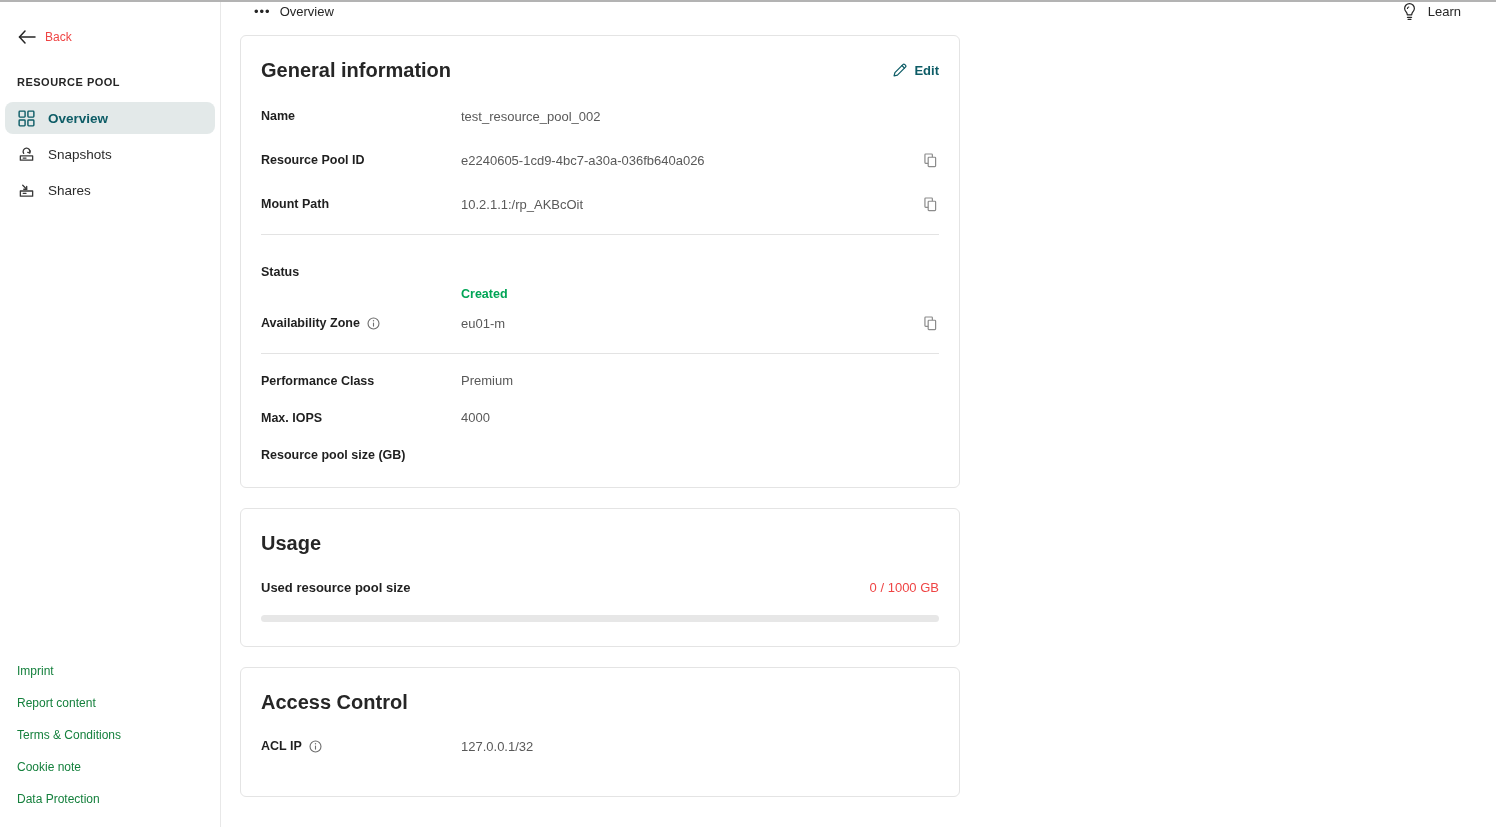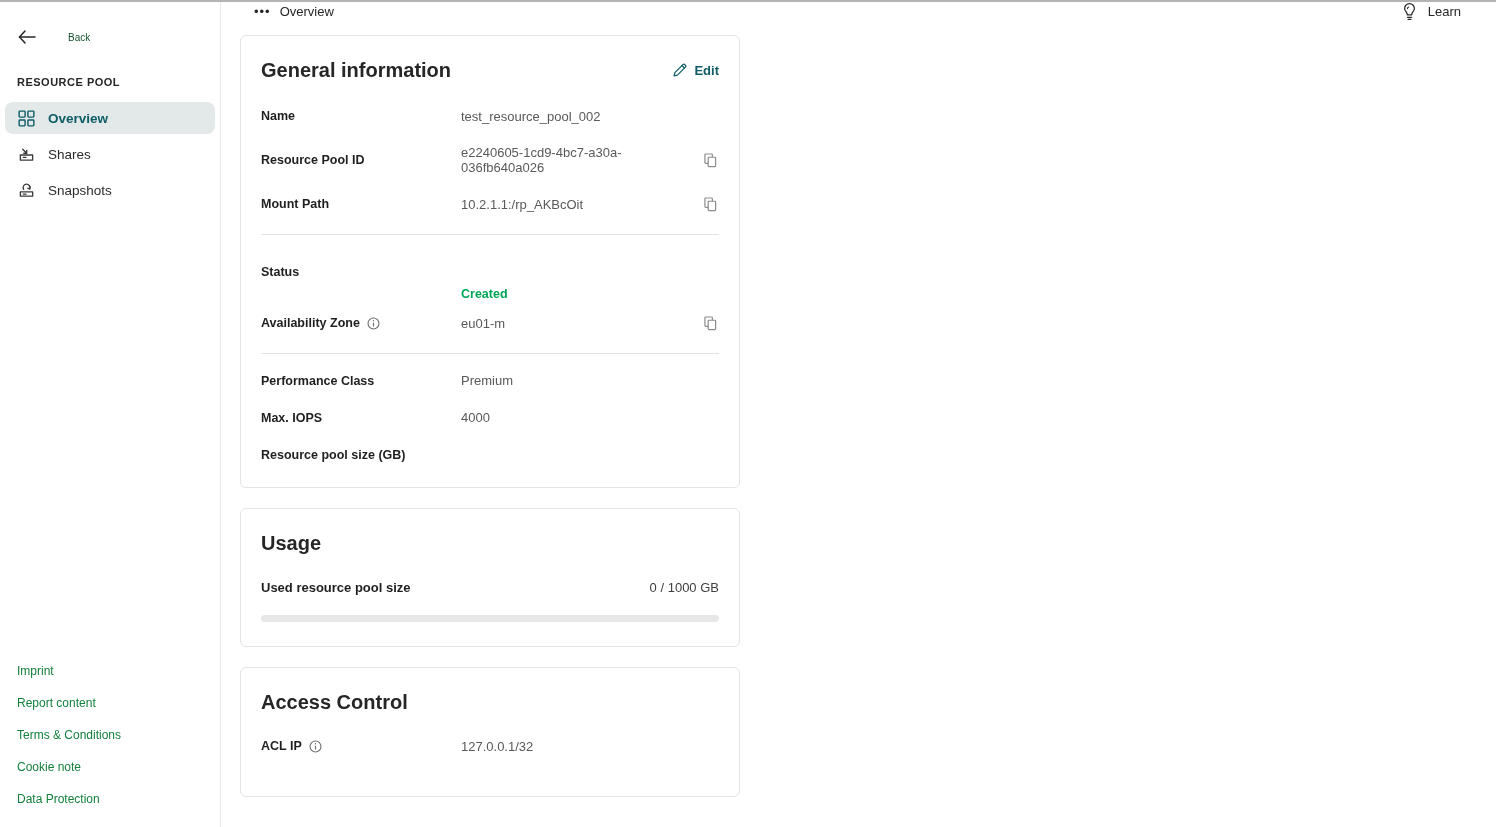--- a/index.html
+++ b/index.html
@@ -17,23 +17,23 @@
   
   .sidebar {
     width: 221px;
     min-width: 221px;
     border-right: 1px solid #e8e8e8;
     display: flex;
     flex-direction: column;
     padding-top: 22px;
   }
   .back-row {
-    display: flex; align-items: center; gap: 32px;
+    display: flex; align-items: center; gap: 9px;
     padding: 0 18px; height: 26px; cursor: pointer;
-    font-size: 10px; color: #14532d;
+    font-size: 12px; color: #ef4444;
   }
   .section-title {
     margin-top: 26px;
     padding: 0 17px;
     font-size: 11px; font-weight: 700; letter-spacing: .5px;
     color: #262626;
   }
   .nav { margin-top: 14px; display: flex; flex-direction: column; gap: 4px; }
   .nav-item {
     display: flex; align-items: center; gap: 13px;
@@ -62,21 +62,21 @@
     display: flex; align-items: center; justify-content: space-between;
     padding: 0 35px 0 33px;
   }
   .breadcrumb { display: flex; align-items: center; gap: 9px; font-size: 13px; }
   .crumb-dots { letter-spacing: 1px; color: #262626; cursor: pointer; font-size: 13px; line-height: 10px; }
   .crumb-current { color: #262626; }
   .learn { display: flex; align-items: center; gap: 11px; font-size: 13px; color: #262626; cursor: pointer; }
 
   .content { padding: 14px 0 20px 19px; }
   .card {
-    width: 500px;
+    width: 720px;
     background: #fff;
     border: 1px solid #e4e4e4;
     border-radius: 6px;
     padding: 20px 20px 14px 20px;
     margin-bottom: 20px;
   }
   .card-head {
     display: flex; align-items: center; justify-content: space-between;
     margin-bottom: 10px;
   }
@@ -103,21 +103,21 @@
   }
   .info-ico { display: flex; align-items: center; color: #6e6e6e; cursor: pointer; }
   .divider { border: 0; border-top: 1px solid #e3e3e3; margin: 8px 0; }
 
   
   .usage-row {
     display: flex; align-items: center; justify-content: space-between;
     margin-top: 16px; height: 28px;
   }
   .usage-label { font-size: 13px; font-weight: 700; color: #1f1f1f; }
-  .usage-value { font-size: 13px; color: #404040; }
+  .usage-value { font-size: 13px; color: #ef4444; }
   .progress-track {
     margin-top: 14px; margin-bottom: 10px;
     height: 7px; border-radius: 4px; background: #e7e7e7;
     overflow: hidden;
   }
   .progress-fill { height: 100%; width: 0%; background: #0d5c66; border-radius: 4px; }
 
   .card.access { padding-bottom: 20px; }
   .acl-row { margin-bottom: 8px; }
 
@@ -150,38 +150,38 @@
             <rect x="10.5" y="1.2" width="6.3" height="6.3" rx="0.8"></rect>
             <rect x="1.2" y="10.5" width="6.3" height="6.3" rx="0.8"></rect>
             <rect x="10.5" y="10.5" width="6.3" height="6.3" rx="0.8"></rect>
           </svg>
         </span>
         <span>Overview</span>
       </div>
       <div class="nav-item">
         <span class="ico">
           <svg width="17" height="17" viewBox="0 0 18 18" fill="none" stroke="currentColor" stroke-width="1.4" stroke-linecap="round" stroke-linejoin="round">
+            <path d="M2.5 10.5 h13 v4.5 h-13 z"></path>
+            <path d="M5.5 12.8 h3"></path>
+            <path d="M6 7.8 a3.6 3.6 0 1 1 6.4 -0.6"></path>
+            <path d="M12.9 5.2 l-0.5 2.2 -2.1 -0.7"></path>
+          </svg>
+        </span>
+        <span>Snapshots</span>
+      </div>
+      <div class="nav-item">
+        <span class="ico">
+          <svg width="17" height="17" viewBox="0 0 18 18" fill="none" stroke="currentColor" stroke-width="1.4" stroke-linecap="round" stroke-linejoin="round">
             <path d="M2.5 9.5 h13 v5.5 h-13 z"></path>
             <path d="M5.5 12 h3"></path>
             <path d="M5 3.5 l4.2 4.2"></path>
             <path d="M9.2 4.6 v3.1 h-3.1"></path>
           </svg>
         </span>
         <span>Shares</span>
-      </div>
-      <div class="nav-item">
-        <span class="ico">
-          <svg width="17" height="17" viewBox="0 0 18 18" fill="none" stroke="currentColor" stroke-width="1.4" stroke-linecap="round" stroke-linejoin="round">
-            <path d="M2.5 10.5 h13 v4.5 h-13 z"></path>
-            <path d="M5.5 12.8 h3"></path>
-            <path d="M6 7.8 a3.6 3.6 0 1 1 6.4 -0.6"></path>
-            <path d="M12.9 5.2 l-0.5 2.2 -2.1 -0.7"></path>
-          </svg>
-        </span>
-        <span>Snapshots</span>
       </div>
     </nav>
 
     <div class="sidebar-footer">
       <a class="footer-link">Imprint</a>
       <a class="footer-link">Report content</a>
       <a class="footer-link">Terms &amp; Conditions</a>
       <a class="footer-link">Cookie note</a>
       <a class="footer-link">Data Protection</a>
     </div>

